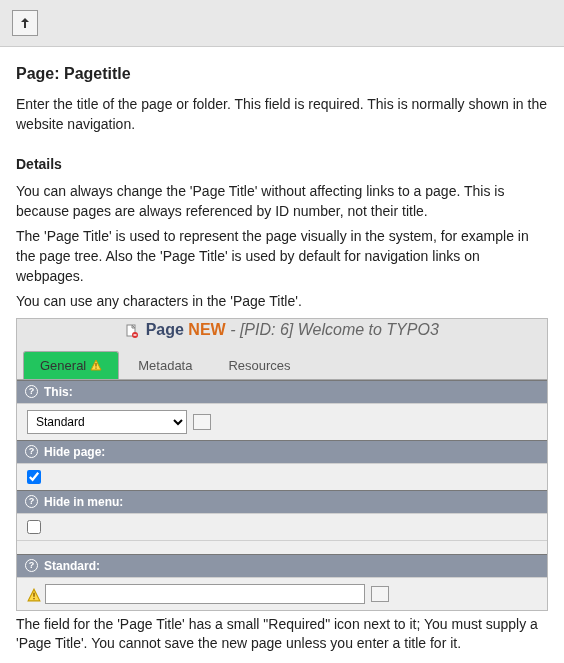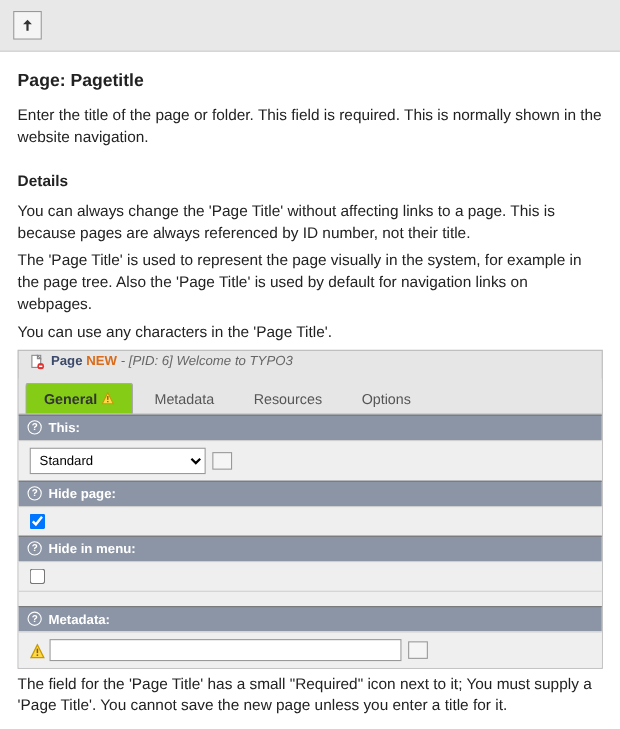--- a/index.html
+++ b/index.html
@@ -7,28 +7,28 @@
 .topbar { background: #e8e8e8; border-bottom: 1px solid #ccc; padding: 10px 12px; }
 .up-btn { width: 26px; height: 26px; border: 1px solid #999; background: #f5f5f5; display: inline-flex; align-items: center; justify-content: center; cursor: pointer; }
 .content { padding: 18px 16px; }
 h1 { font-size: 16px; font-weight: 700; margin-bottom: 12px; }
 .desc { font-size: 14px; line-height: 1.4; margin-bottom: 22px; }
 h2 { font-size: 14px; font-weight: 700; margin-bottom: 10px; }
 .details-text { font-size: 14px; line-height: 1.4; margin-bottom: 6px; }
 .panel { border: 1px solid #bbb; background: #e6e6e6; margin-top: 6px; }
 .panel-header { padding: 6px 10px 2px 10px; }
 .panel-title { font-weight: 700; color: #525c6e; font-size: 15px; }
-.breadcrumb { text-align: left; padding: 2px 10px 8px 10px; font-size: 12px; }
+.breadcrumb { text-align: center; padding: 2px 10px 8px 10px; font-size: 16px; }
 .breadcrumb .page-icon { display:inline-block; width:14px; height:14px; vertical-align:middle; margin-right:2px; position:relative; }
 .breadcrumb .pg-label { font-weight:700; color:#3b4a6b; }
 .breadcrumb .new-label { font-weight:700; color:#d96b1a; }
 .breadcrumb .path { font-style: italic; color:#666; }
 .tabs { display: flex; background: #e6e6e6; border-bottom:1px solid #aaa; padding-left:6px; }
 .tab { padding: 6px 16px; font-size: 13px; color: #555; border: 1px solid transparent; border-bottom:none; margin-right:2px; margin-top:4px; display:flex; align-items:center; gap:4px; }
-.tab.active { background: #84cc16; border-color: #aaa; border-top-left-radius:3px; border-top-right-radius:3px; color:#333; font-weight:700; }
+.tab.active { background: #22c55e; border-color: #aaa; border-top-left-radius:3px; border-top-right-radius:3px; color:#333; font-weight:400; }
 .warn-icon { display:inline-block; width:12px; height:12px; }
 .form-area { background: #efefef; }
 .field-label { background: #8c95a5; color: #fff; font-weight:700; font-size:12px; padding: 4px 8px; display:flex; align-items:center; gap:6px; border-top:1px solid #777; }
 .help-icon { width:13px; height:13px; border:1px solid #fff; border-radius:50%; display:inline-flex; align-items:center; justify-content:center; font-size:9px; line-height:1; }
 .field-row { background:#efefef; padding:6px 10px; display:flex; align-items:center; gap:6px; border-top:1px solid #cfcfcf; }
 .select-box { border:1px solid #999; background:#fff; padding:2px 4px; font-size:12px; min-width:160px; height:24px; }
 .mini-icon { width:18px; height:16px; border:1px solid #999; background:#f5f5f5; display:inline-block; }
 .checkbox { width:14px; height:14px; }
 .spacer-row { height:14px; background:#efefef; border-top:1px solid #cfcfcf; }
 .text-input { border:1px solid #999; background:#fff; height:20px; width:320px; font-size:12px; padding:2px 4px; }
@@ -79,23 +79,20 @@
               <rect x="5.4" y="8.5" width="1.2" height="1.2" fill="#8a5a00"></rect>
             </svg>
         </span>
       </div>
       <div class="tab">
           <span>Metadata</span>
         </div>
       <div class="tab">
           <span>Resources</span>
         </div>
-      <div class="tab">
-          <span>Options</span>
-        </div>
     </div>
 
     <div class="form-area">
       <div class="field-label">
         <span class="help-icon">?</span>
         <span>This:</span>
       </div>
       <div class="field-row">
         <select class="select-box">
           <option>Standard</option>
@@ -116,21 +113,21 @@
         <span>Hide in menu:</span>
       </div>
       <div class="field-row">
         <input type="checkbox" class="checkbox" style="">
       </div>
 
       <div class="spacer-row"></div>
 
       <div class="field-label">
         <span class="help-icon">?</span>
-        <span>Metadata:</span>
+        <span>Standard:</span>
       </div>
       <div class="field-row">
         <span class="warn-icon">
           <svg width="14" height="14" viewBox="0 0 12 12">
               <path d="M6 1 L11 11 L1 11 Z" fill="#ffd94a" stroke="#c79a00"></path>
               <rect x="5.4" y="4" width="1.2" height="3.5" fill="#8a5a00"></rect>
               <rect x="5.4" y="8.5" width="1.2" height="1.2" fill="#8a5a00"></rect>
             </svg>
         </span>
         <input type="text" class="text-input" value="" style="">

